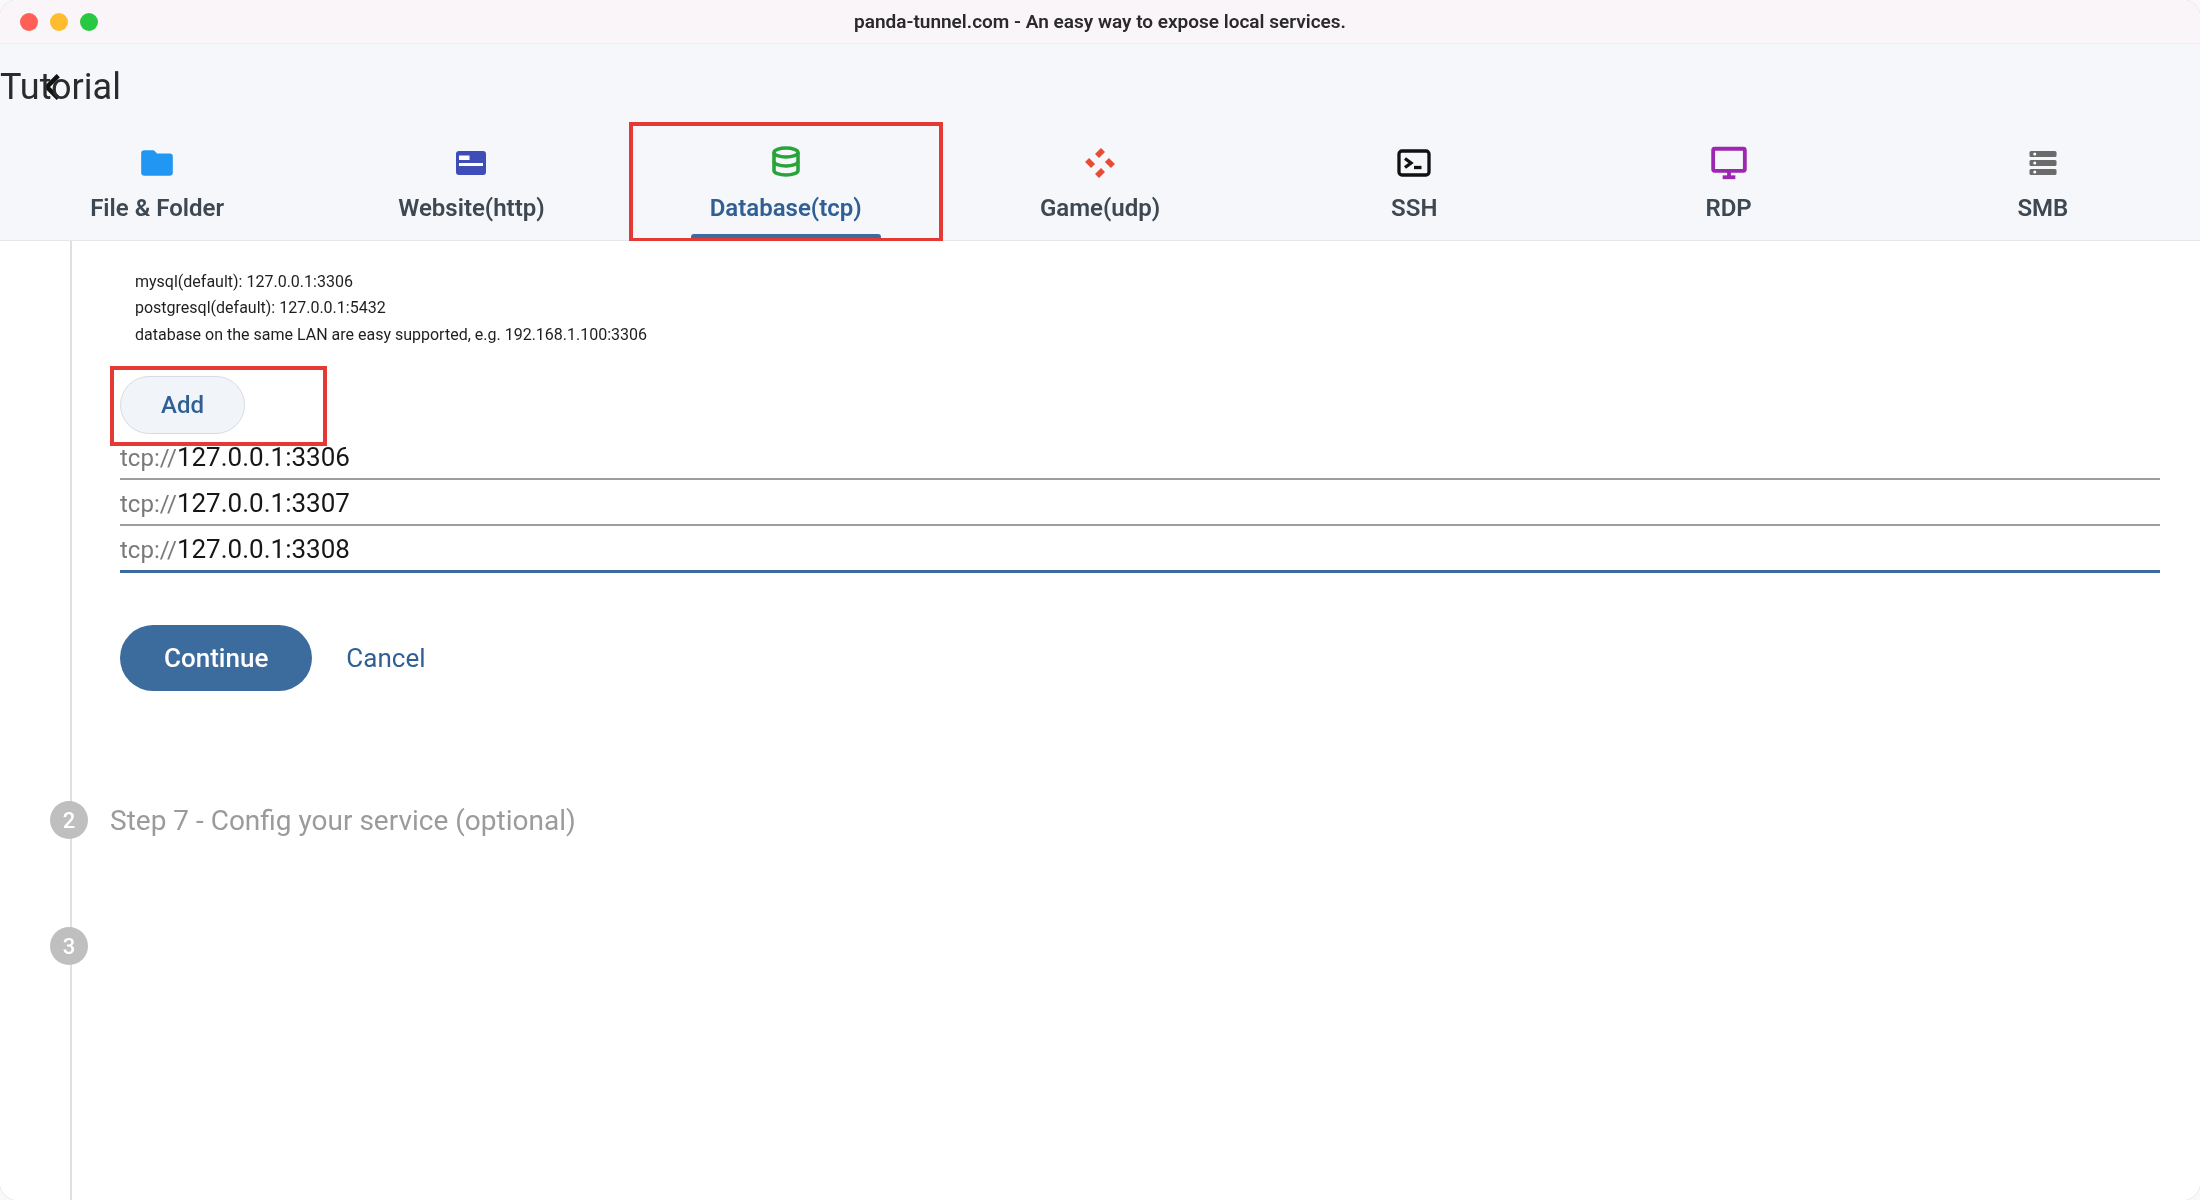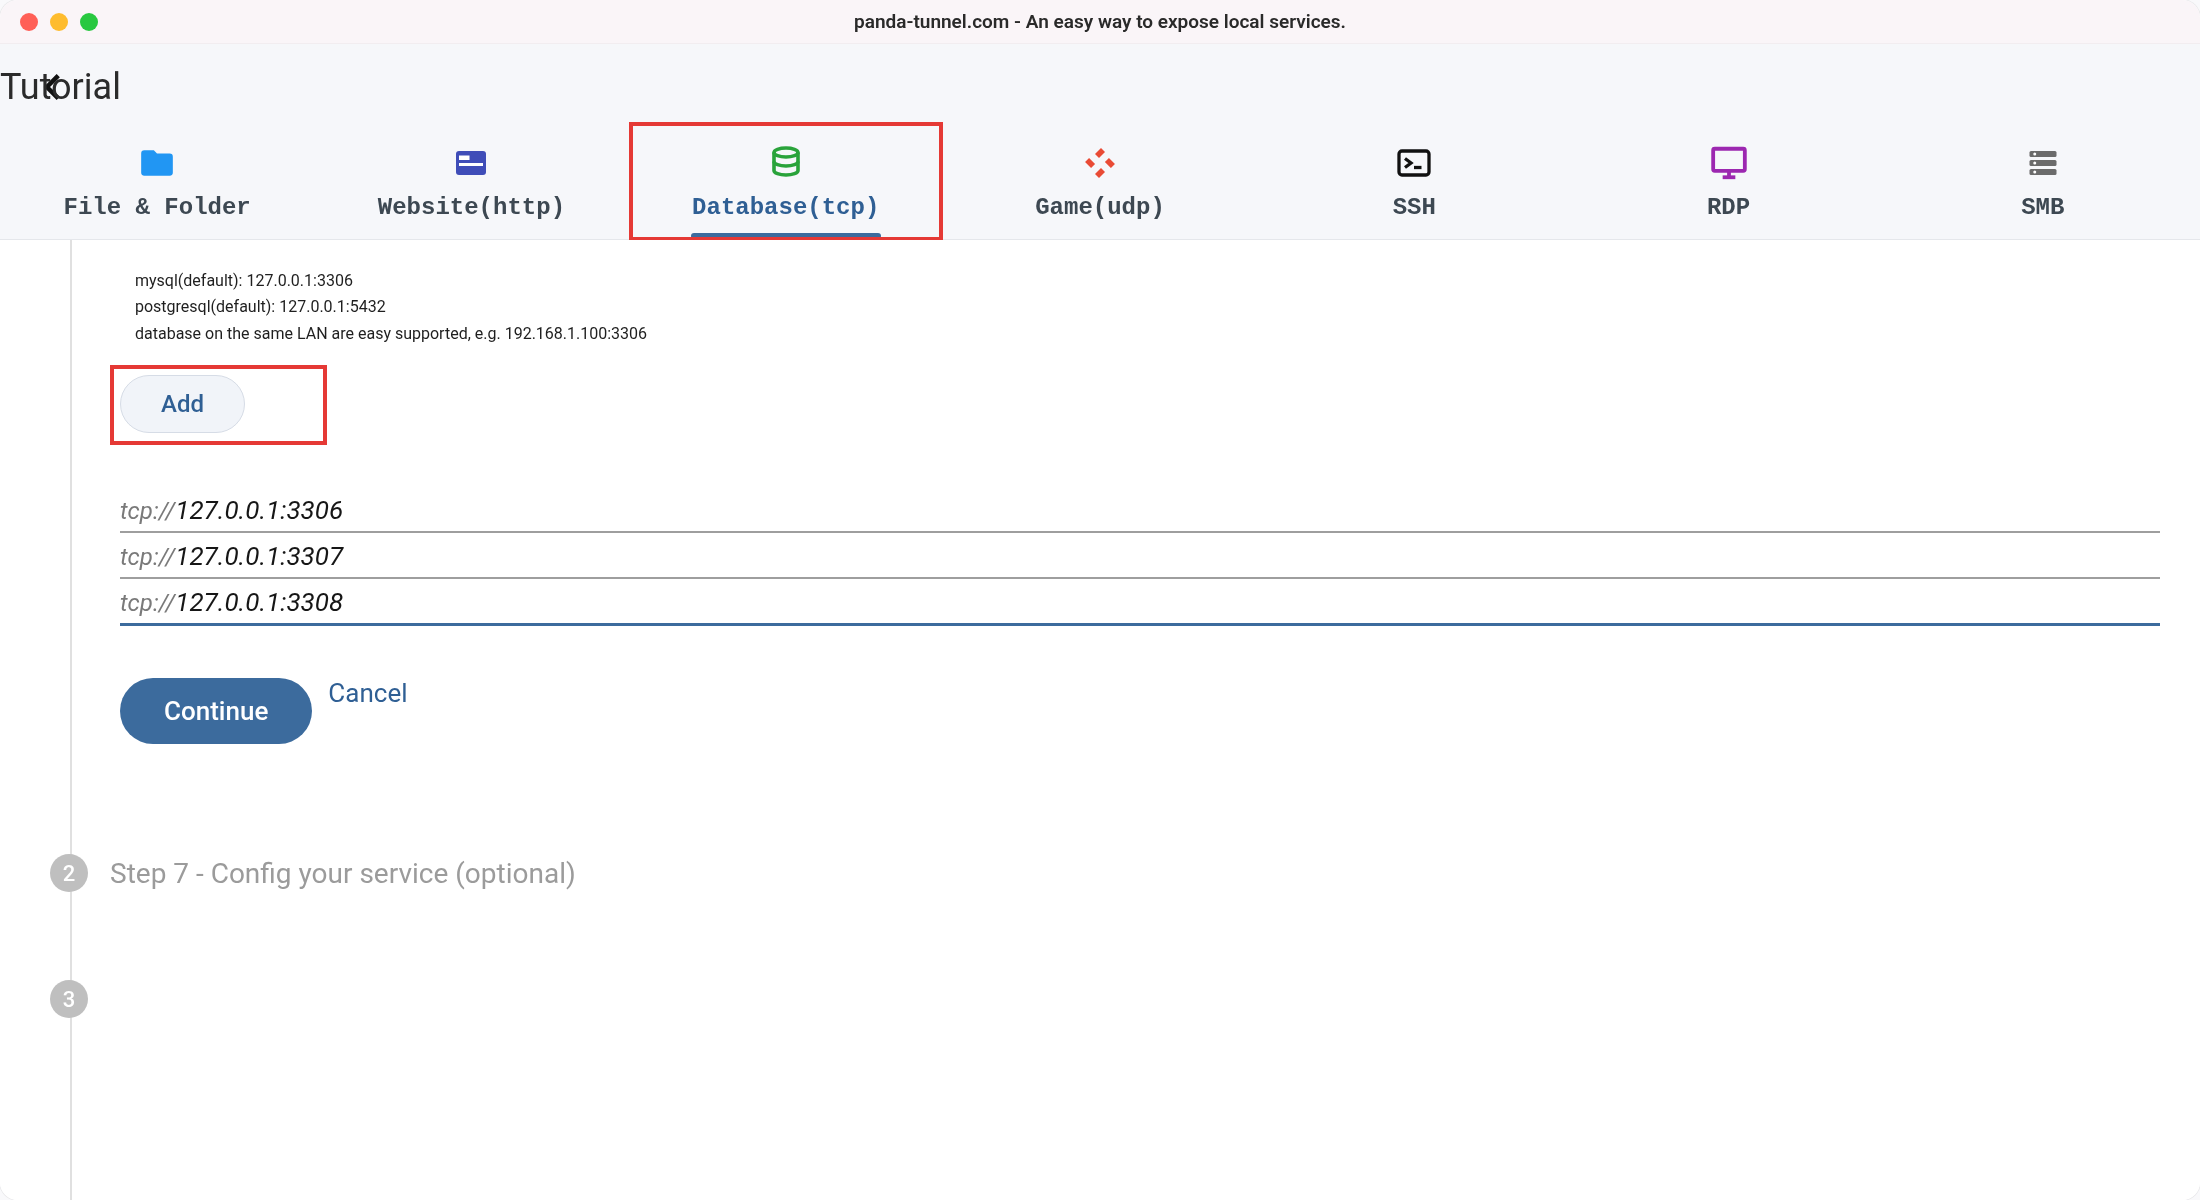--- a/index.html
+++ b/index.html
@@ -104,21 +104,20 @@
       width: 38px;
       height: 38px;
       display: flex;
       align-items: center;
       justify-content: center;
     }
     .tab-label {
       font-size: 24px;
       font-weight: 600;
       color: #3d4852;
-      font-family: Liberation Mono, monospace;
     }
     .tab.active .tab-label { color: #2f5f94; }
     .tab.active::after {
       content: "";
       position: absolute;
       bottom: 0;
       left: 50%;
       transform: translateX(-50%);
       width: 190px;
       height: 6px;
@@ -165,22 +164,20 @@
       padding: 14px 40px;
       background: #f1f4f9;
       border: 1px solid #d6dce6;
       border-radius: 999px;
       font-size: 24px;
       color: #2f5f94;
       font-weight: 500;
       cursor: pointer;
     }
     .inputs-block {
-      margin-top: 54px;
-      font-style: italic;
     }
     .input-row {
       display: flex;
       align-items: baseline;
       font-size: 26px;
       border-bottom: 2px solid #9e9e9e;
       padding: 8px 0 6px 0;
     }
     .input-row.active {
       border-bottom: 3px solid #3c6b9d;
@@ -189,21 +186,22 @@
       color: #7a7a7a;
       font-size: 24px;
     }
     .input-value {
       color: #161616;
       font-size: 26px;
     }
     .action-row {
       margin-top: 52px;
       display: flex;
-      gap: 16px;
+      align-items: center;
+      gap: 34px;
     }
     .continue-btn {
       background: #3c6b9d;
       color: #fff;
       font-size: 26px;
       font-weight: 500;
       padding: 18px 44px;
       border-radius: 999px;
       border: none;
       cursor: pointer;

